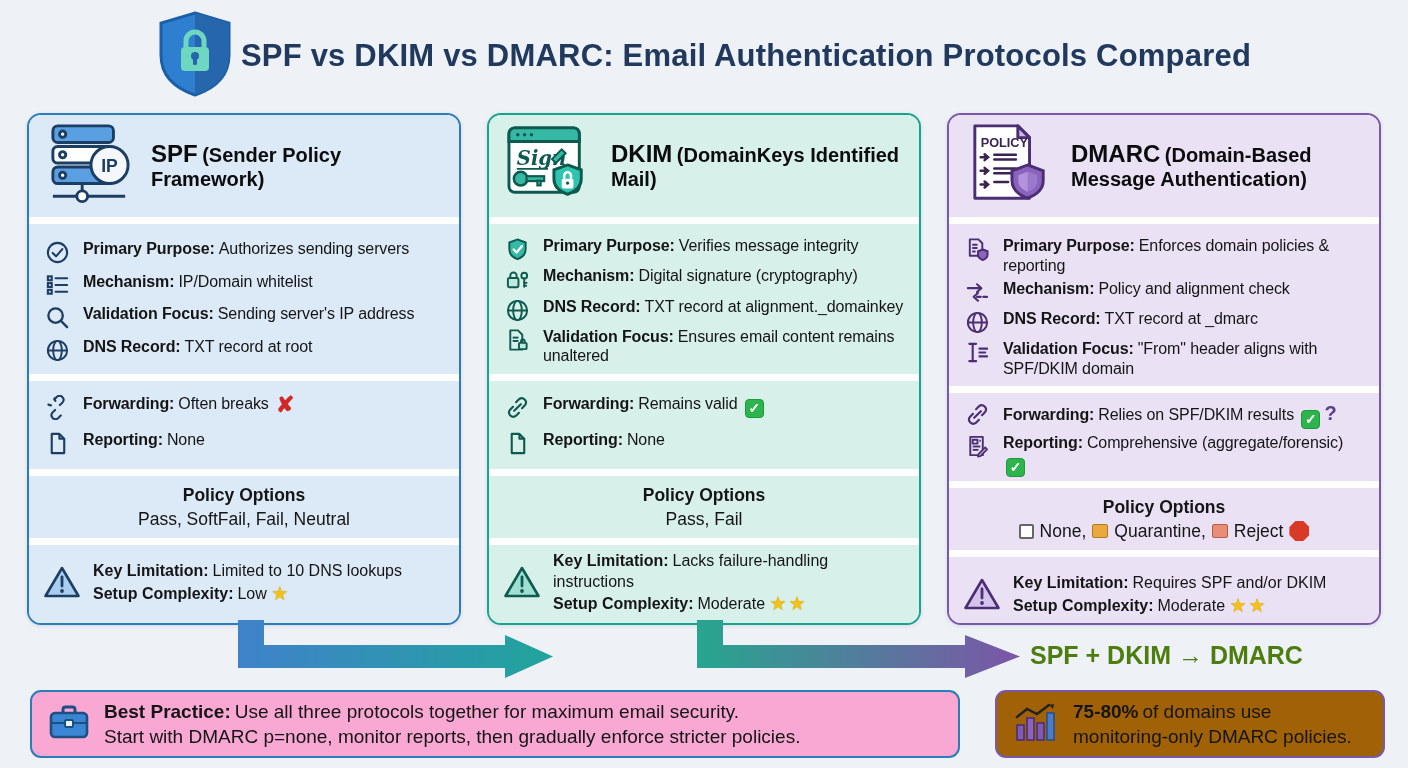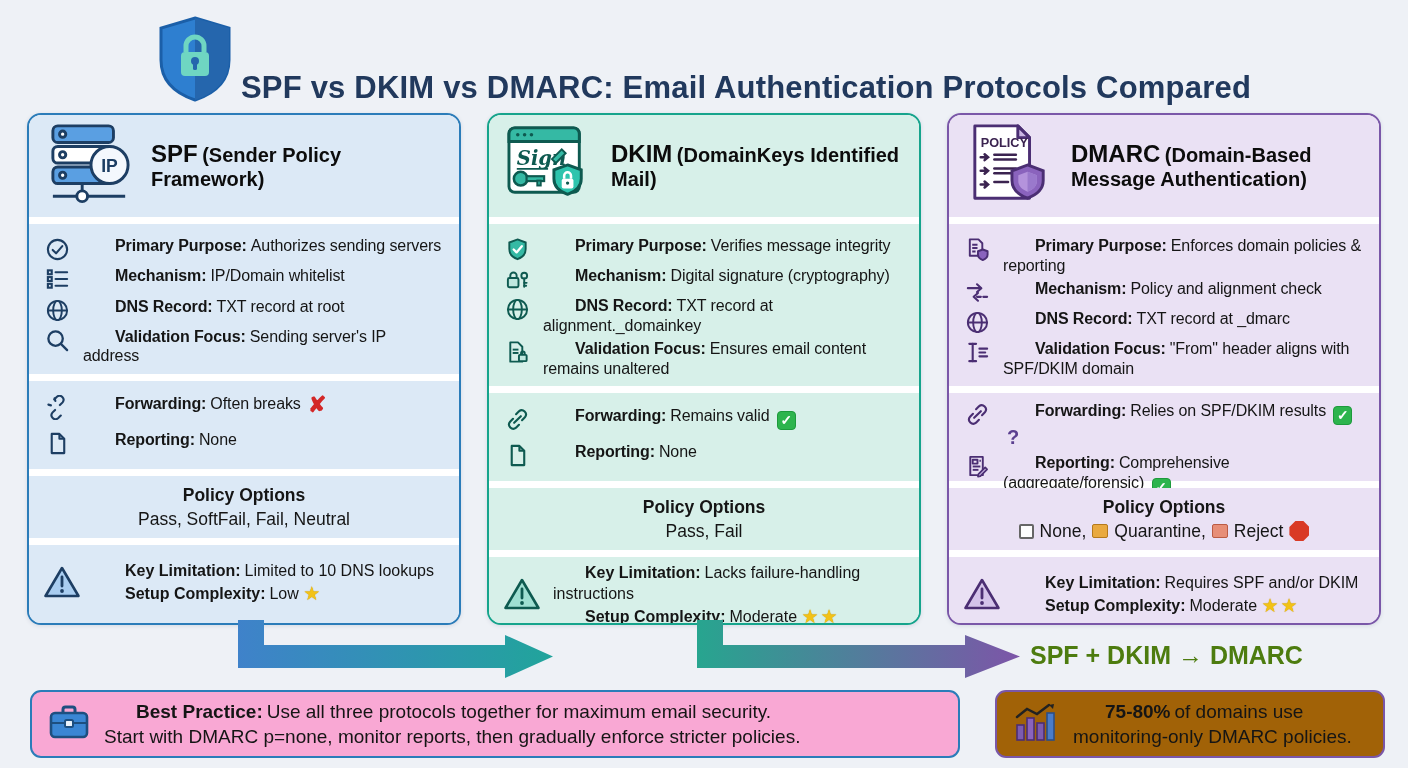--- a/index.html
+++ b/index.html
@@ -1,21 +1,21 @@
 <!DOCTYPE html>
 <html><head>
 <meta charset="utf-8">
 <style>
   * { margin:0; padding:0; box-sizing:border-box; }
   html,body { width:1408px; height:768px; }
   body { font-family:"Liberation Sans", sans-serif; background:#eef1f6; position:relative; overflow:hidden; color:#151515; }
   .stage { position:absolute; inset:0; }
 
   
-  .hdr { position:absolute; top:6px; left:0; width:100%; height:100px; display:flex; align-items:flex-end; justify-content:center; gap:8px; }
+  .hdr { position:absolute; top:6px; left:0; width:100%; height:100px; display:flex; align-items:center; justify-content:center; gap:8px; }
   .hdr h1 { font-size:31px; font-weight:bold; color:#21395d; letter-spacing:.2px; }
 
   
   .card { position:absolute; top:113px; width:434px; height:512px; background:#ffffff;
           border:2.5px solid var(--accent); border-radius:14px; display:flex; flex-direction:column;
           gap:7px; overflow:hidden; box-shadow:0 1px 4px rgba(30,50,90,.12); }
   .card.spf   { left:27px;justify-content:flex-end;  --accent:#2b7cb9; --tint:#dce9f6; --ink:#1d3e63; --warnfill:#a9cdf0; }
   .card.dkim  { left:487px; --accent:#16a48c; --tint:#d7f0e9; --ink:#0e5a50; --warnfill:#9fdfd2; }
   .card.dmarc { left:947px; --accent:#7a57a8; --tint:#eae1f4; --ink:#4b2e73; --warnfill:#d4c3ea; }
   .sec { background:var(--tint); }
@@ -25,21 +25,21 @@
   .sec.pol { height:62px; flex:none; text-align:center; padding:8px 10px; display:flex; flex-direction:column; justify-content:center; gap:3px; }
   .sec.lim { height:78px; flex:none; display:flex; align-items:center; gap:12px; padding:8px 14px; }
 
   .ctitle { font-weight:bold; line-height:1.16; color:#0c0c0c; }
   .ctitle .big { font-size:24px; }
   .ctitle .sub { font-size:20px; }
 
   .row { display:flex; align-items:flex-start; gap:12px; line-height:1.22; margin:2px 0; }
   .row p { font-size:16px; letter-spacing:-.1px; }
   .ric { flex:none; width:28px; display:flex; justify-content:center; color:var(--ink); margin-top:1px; }
-  b.lbl { font-weight:bold; margin-right:4px;margin-left:32px; }
+  b.lbl { font-weight:bold; margin-right:4px; }
 
   .polhead { font-size:17.5px; font-weight:bold; }
   .polvals { font-size:17.5px; display:flex; align-items:center; justify-content:center; gap:6px; flex-wrap:nowrap; }
 
   .lim .txt { font-size:16px; line-height:1.3; }
   .wic { flex:none; width:38px; color:var(--ink); }
 
   
   .okbox { display:inline-block; width:19px; height:19px; background:#2db44d; border:1.5px solid #1d9a3c; border-radius:4px;
            color:#fff; font-weight:bold; font-size:14px; line-height:17px; text-align:center; vertical-align:-4px; margin-left:3px; }
@@ -127,36 +127,36 @@
               <rect x="3" y="17.5" width="4" height="4"></rect>
               <line x1="11" y1="5.5" x2="23" y2="5.5"></line>
               <line x1="11" y1="12.5" x2="23" y2="12.5"></line>
               <line x1="11" y1="19.5" x2="23" y2="19.5"></line>
             </svg>
         </span>
         <p><b class="lbl">Mechanism:</b><span>IP/Domain whitelist</span></p>
       </div>
       <div class="row">
         <span class="ric">
+          <svg width="25" height="25" viewBox="0 0 26 26" fill="none" stroke="currentColor" stroke-width="2.4" stroke-linecap="round">
+              <circle cx="11" cy="11" r="7.5"></circle>
+              <line x1="16.8" y1="16.8" x2="23" y2="23"></line>
+            </svg>
+        </span>
+        <p><b class="lbl">Validation Focus:</b><span>Sending server's IP address</span></p>
+      </div>
+      <div class="row">
+        <span class="ric">
           <svg width="25" height="25" viewBox="0 0 26 26" fill="none" stroke="currentColor" stroke-width="2" stroke-linecap="round">
               <circle cx="13" cy="13" r="10"></circle>
               <ellipse cx="13" cy="13" rx="4.5" ry="10"></ellipse>
               <line x1="3.5" y1="13" x2="22.5" y2="13"></line>
             </svg>
         </span>
         <p><b class="lbl">DNS Record:</b><span>TXT record at root</span></p>
-      </div>
-      <div class="row">
-        <span class="ric">
-          <svg width="25" height="25" viewBox="0 0 26 26" fill="none" stroke="currentColor" stroke-width="2.4" stroke-linecap="round">
-              <circle cx="11" cy="11" r="7.5"></circle>
-              <line x1="16.8" y1="16.8" x2="23" y2="23"></line>
-            </svg>
-        </span>
-        <p><b class="lbl">Validation Focus:</b><span>Sending server's IP address</span></p>
       </div>
     </div>
 
     <div class="sec stat2">
       <div class="row">
         <span class="ric">
           <svg width="25" height="25" viewBox="0 0 26 26" fill="none" stroke="currentColor" stroke-width="2.2" stroke-linecap="round">
               <path d="M10.5 15.5l-2.8 2.8a4.2 4.2 0 0 0 5.9 5.9l2.8-2.8"></path>
               <path d="M15.5 10.5l2.8-2.8a4.2 4.2 0 0 0-5.9-5.9L9.6 4.6"></path>
               <line x1="3.5" y1="10" x2="6.2" y2="10.8"></line>

